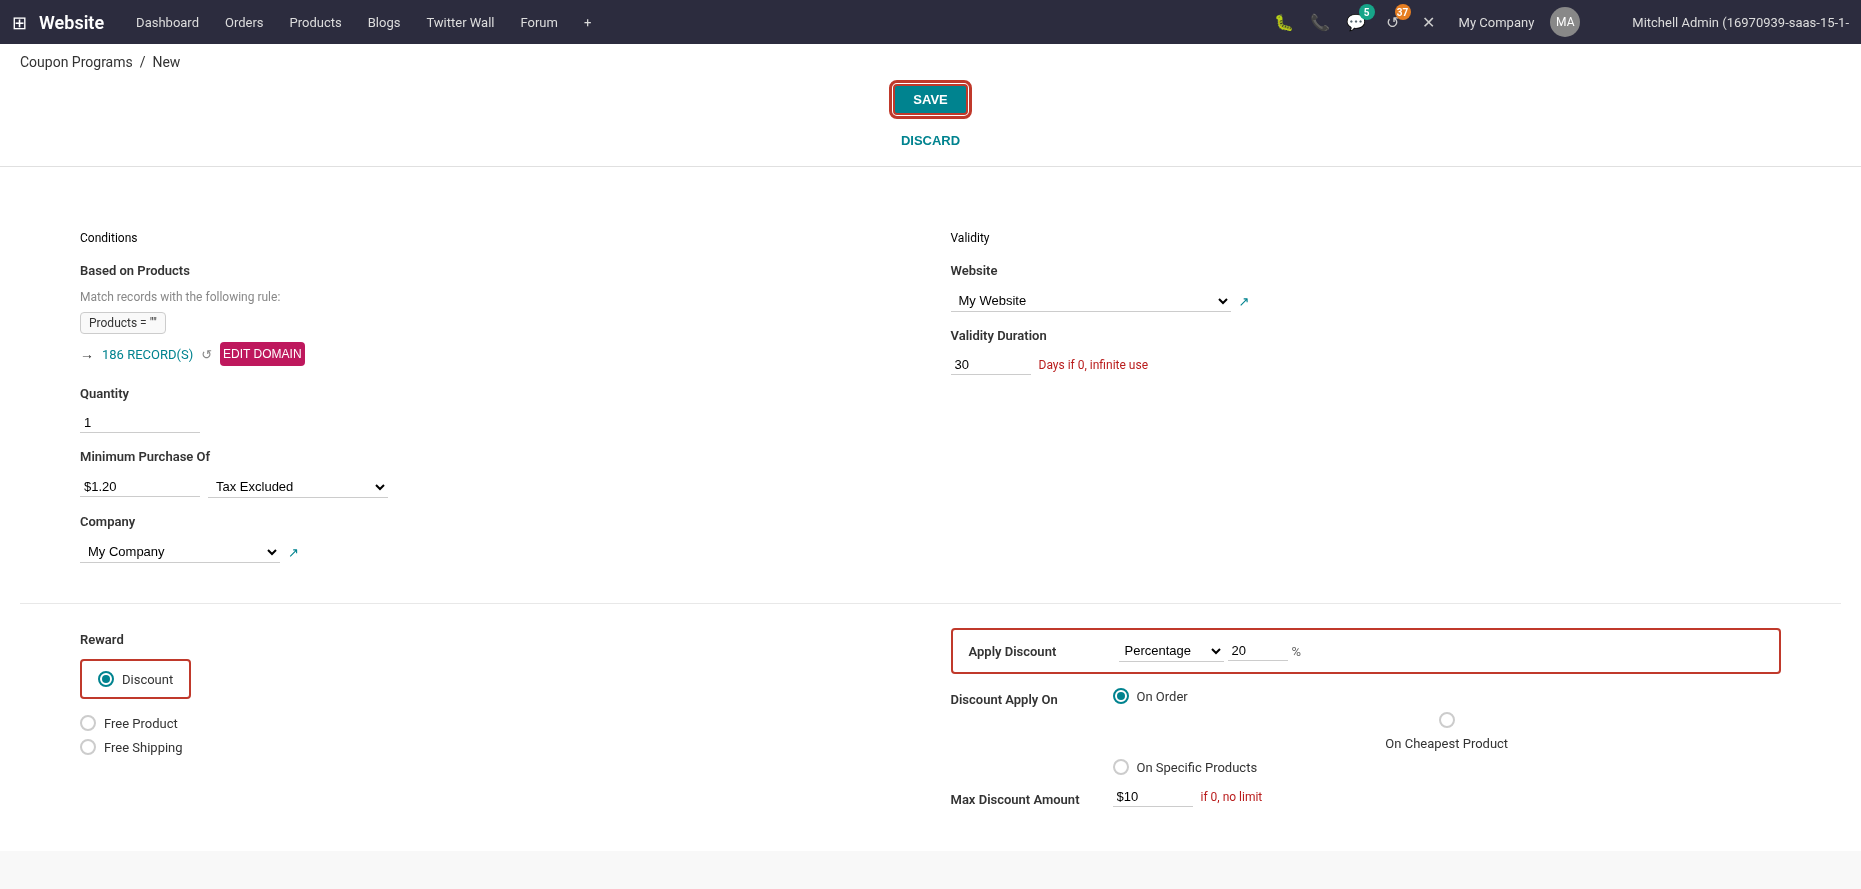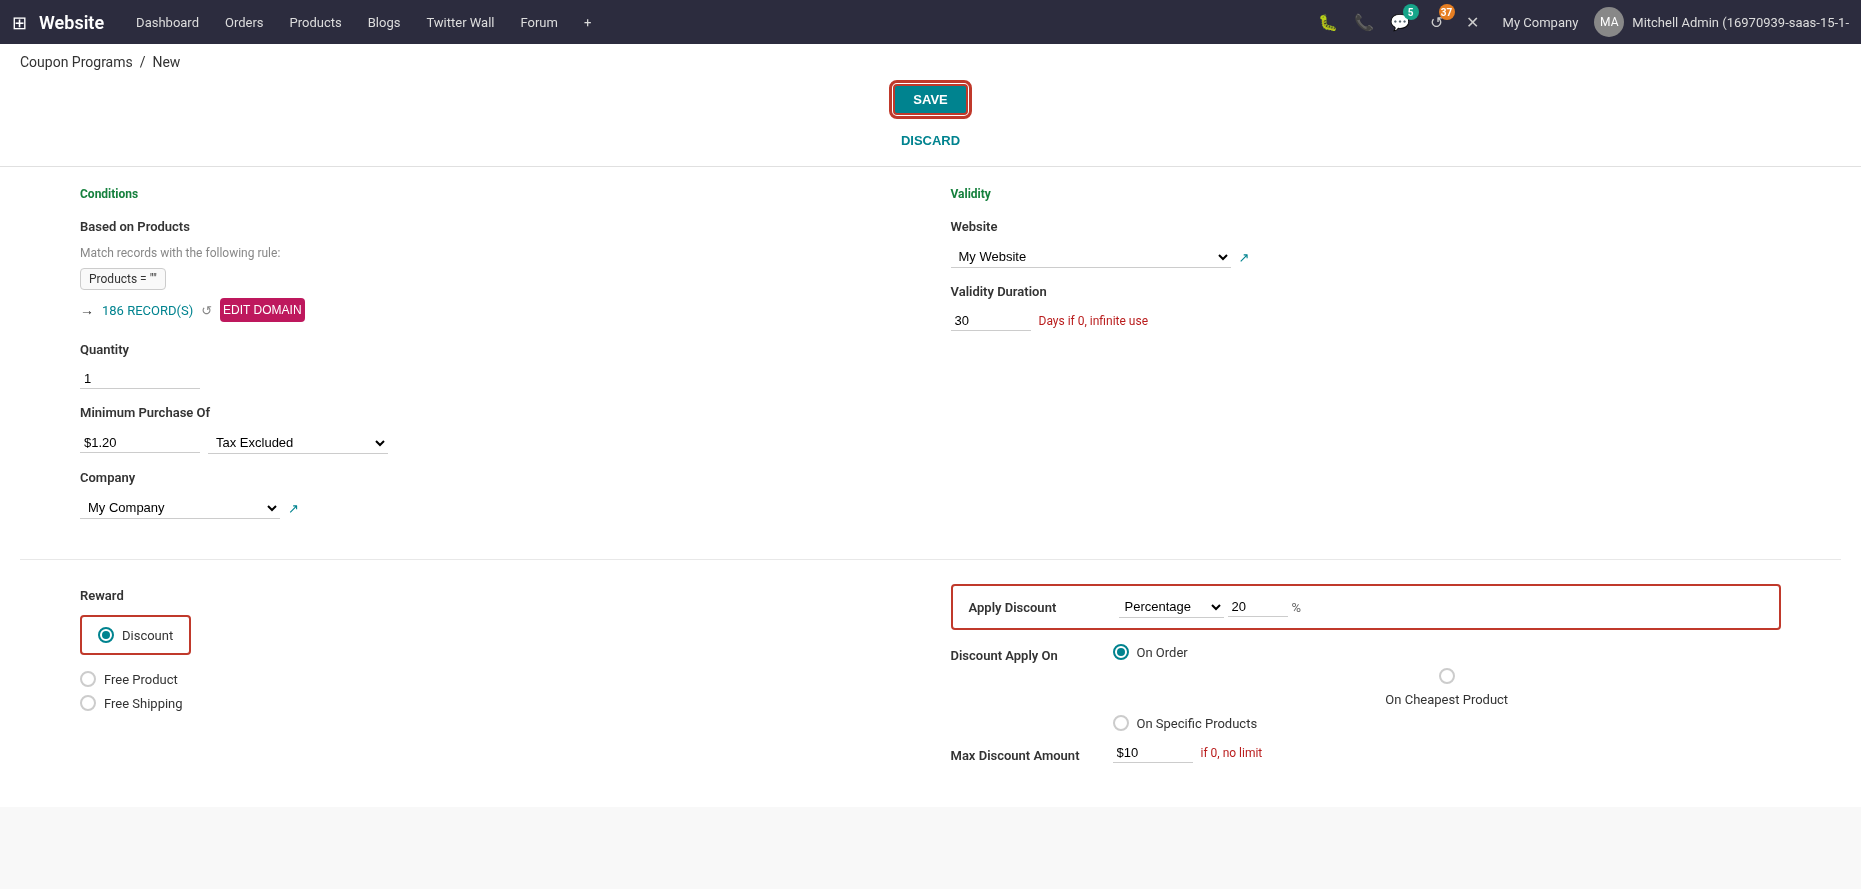--- a/index.html
+++ b/index.html
@@ -39,21 +39,21 @@
       font-weight: bold;
     }
     .badge.orange { background: #e67e22; }
     .top-nav .company-label { color: #ddd; font-size: 13px; padding: 0 8px; }
     .top-nav .user-avatar {
       width: 30px; height: 30px; border-radius: 50%;
       background: #888; overflow: hidden; cursor: pointer;
       display: flex; align-items: center; justify-content: center;
       color: #fff; font-size: 12px;
     }
-    .top-nav .user-name { color: #ddd; font-size: 13px; }
+    .top-nav .user-name { color: #ddd; font-size: 13px; margin-left: 44px; }
 
     
     .breadcrumb-area {
       padding: 10px 20px 6px;
       background: #fff;
     }
     .breadcrumb-text { font-size: 14px; color: #555; }
     .breadcrumb-text span { color: #333; }
 
     
@@ -100,23 +100,24 @@
       gap: 40px;
       padding: 20px 60px;
     }
 
     .form-col {
       flex: 1;
     }
 
     .section-title {
       font-size: 12px;
-      color: #15803d;
+      color: #000000;
       margin-bottom: 14px;
-      font-weight: 700;
+      font-weight: 400;
+      margin-top: 44px;
     }
 
     .field-row {
       display: flex;
       align-items: flex-start;
       margin-bottom: 12px;
       gap: 12px;
       flex-direction: column;
     }
 

